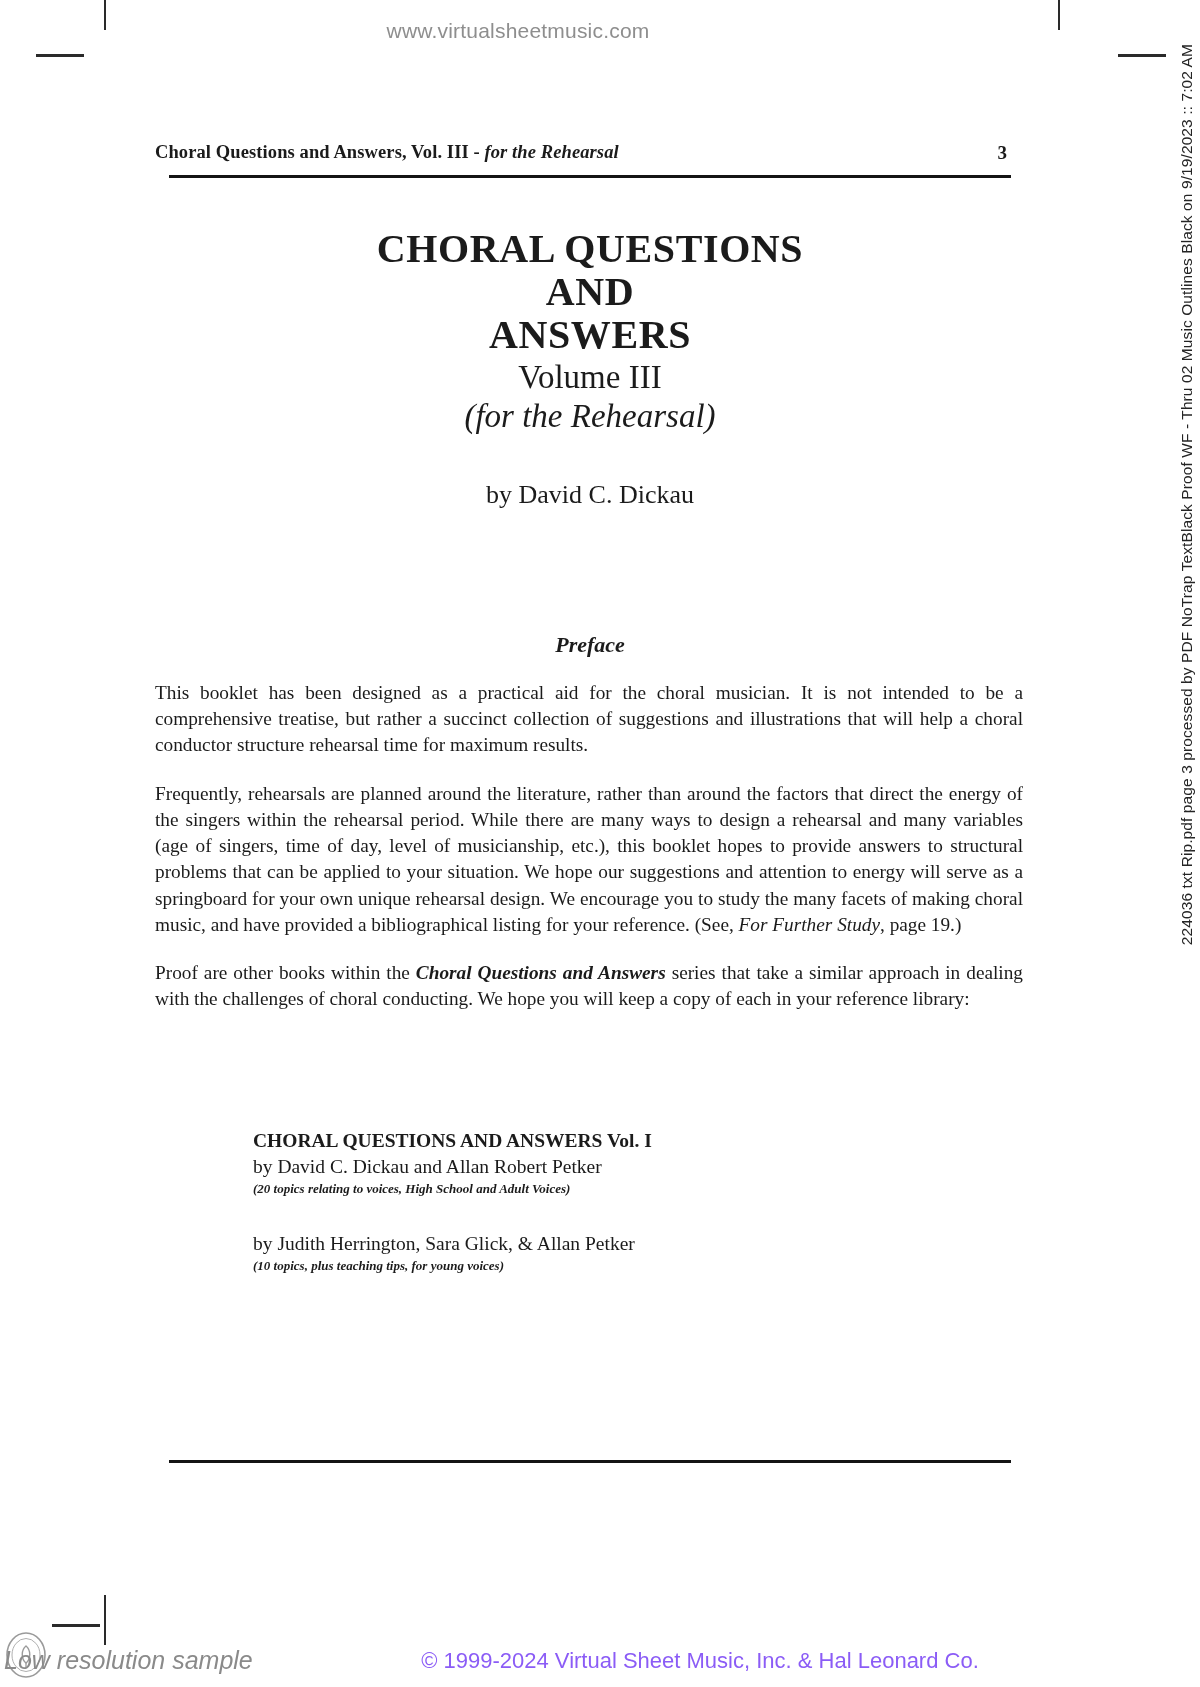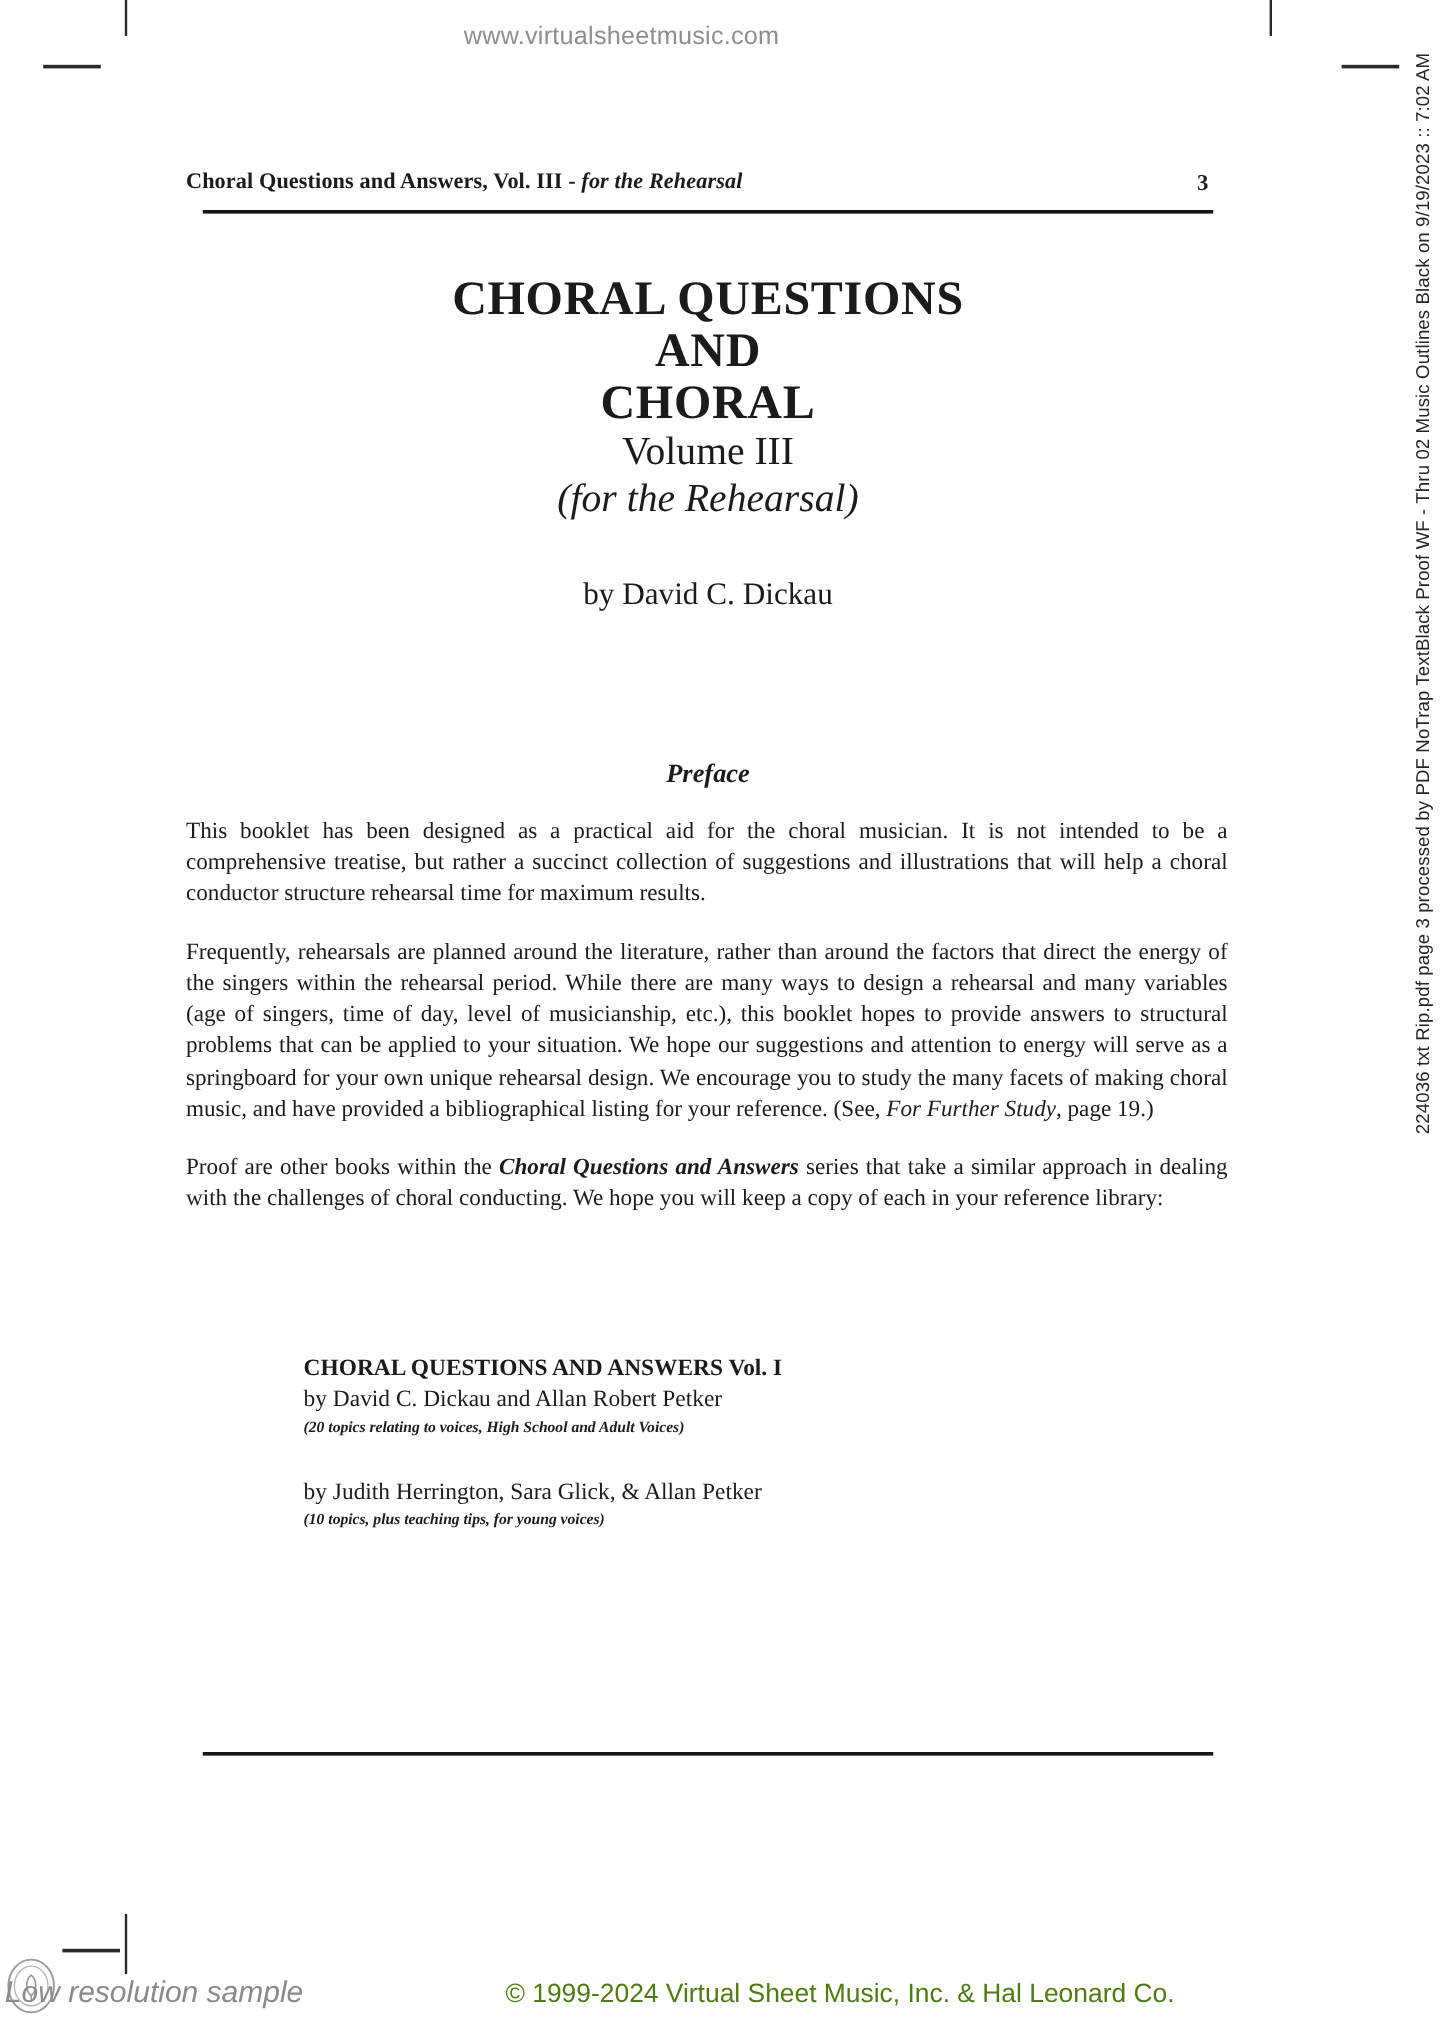--- a/index.html
+++ b/index.html
@@ -212,21 +212,21 @@
   .copyright {
     position: absolute;
     left: 0;
     top: 1648px;
     width: 1200px;
     text-align: center;
     padding-left: 200px;
     box-sizing: border-box;
     font-family: "Liberation Sans", "DejaVu Sans", sans-serif;
     font-size: 22px;
-    color: #4d7c0f;
+    color: #8b5cf6;
     white-space: nowrap;
   }
 
   
   .seal {
     position: absolute;
     left: 4px;
     top: 1630px;
     width: 44px;
     height: 50px;
@@ -254,21 +254,21 @@
   <div class="running-head">
     <div class="rh-title"><span>Choral Questions and Answers, Vol. III - </span><i>for the Rehearsal</i></div>
     <div class="rh-page">3</div>
   </div>
 
   <div class="rule rule-top"></div>
 
   <div class="title-block">
     <div class="title-main">CHORAL QUESTIONS</div>
     <div class="title-main">AND</div>
-    <div class="title-main">CHORAL</div>
+    <div class="title-main">ANSWERS</div>
     <div class="title-volume">Volume III</div>
     <div class="title-sub">(for the Rehearsal)</div>
   </div>
 
   <div class="byline">
     <div>by David C. Dickau</div>
   </div>
 
   <div class="preface-heading">Preface</div>
 

